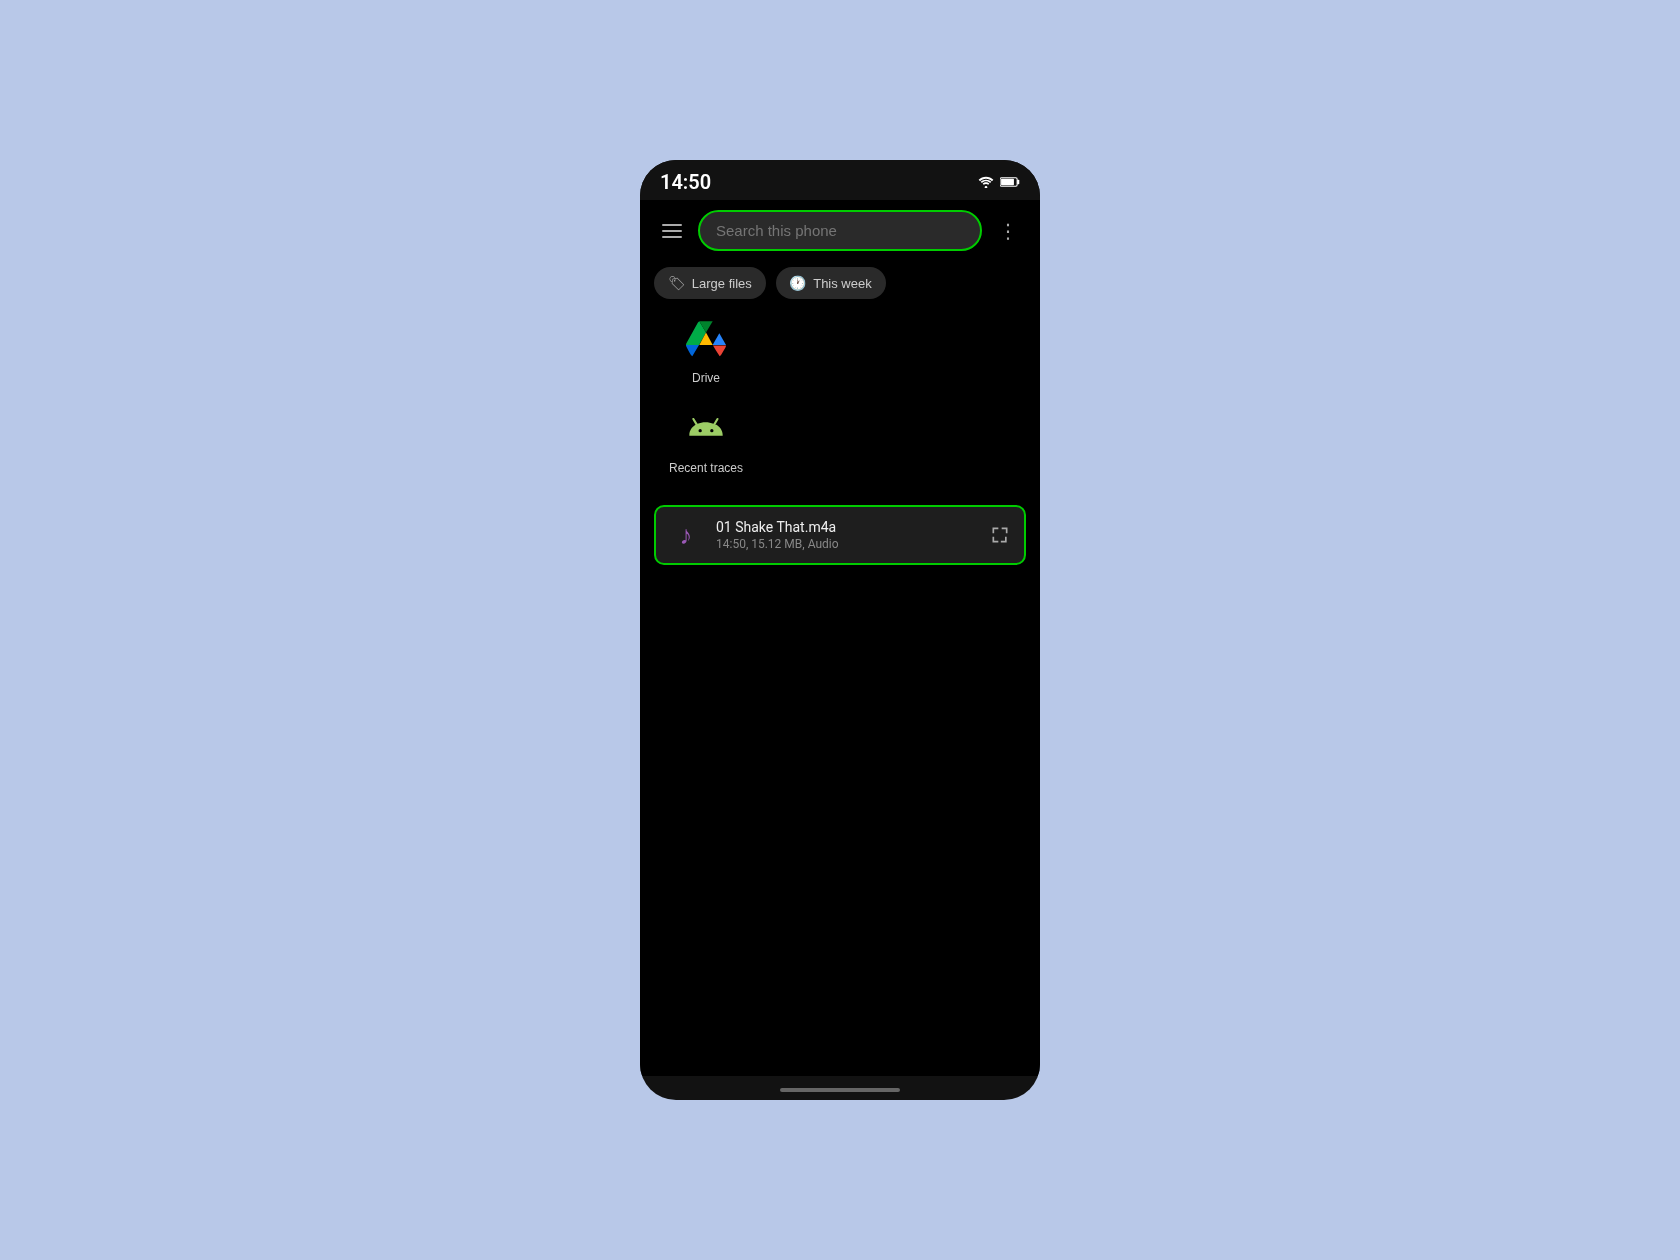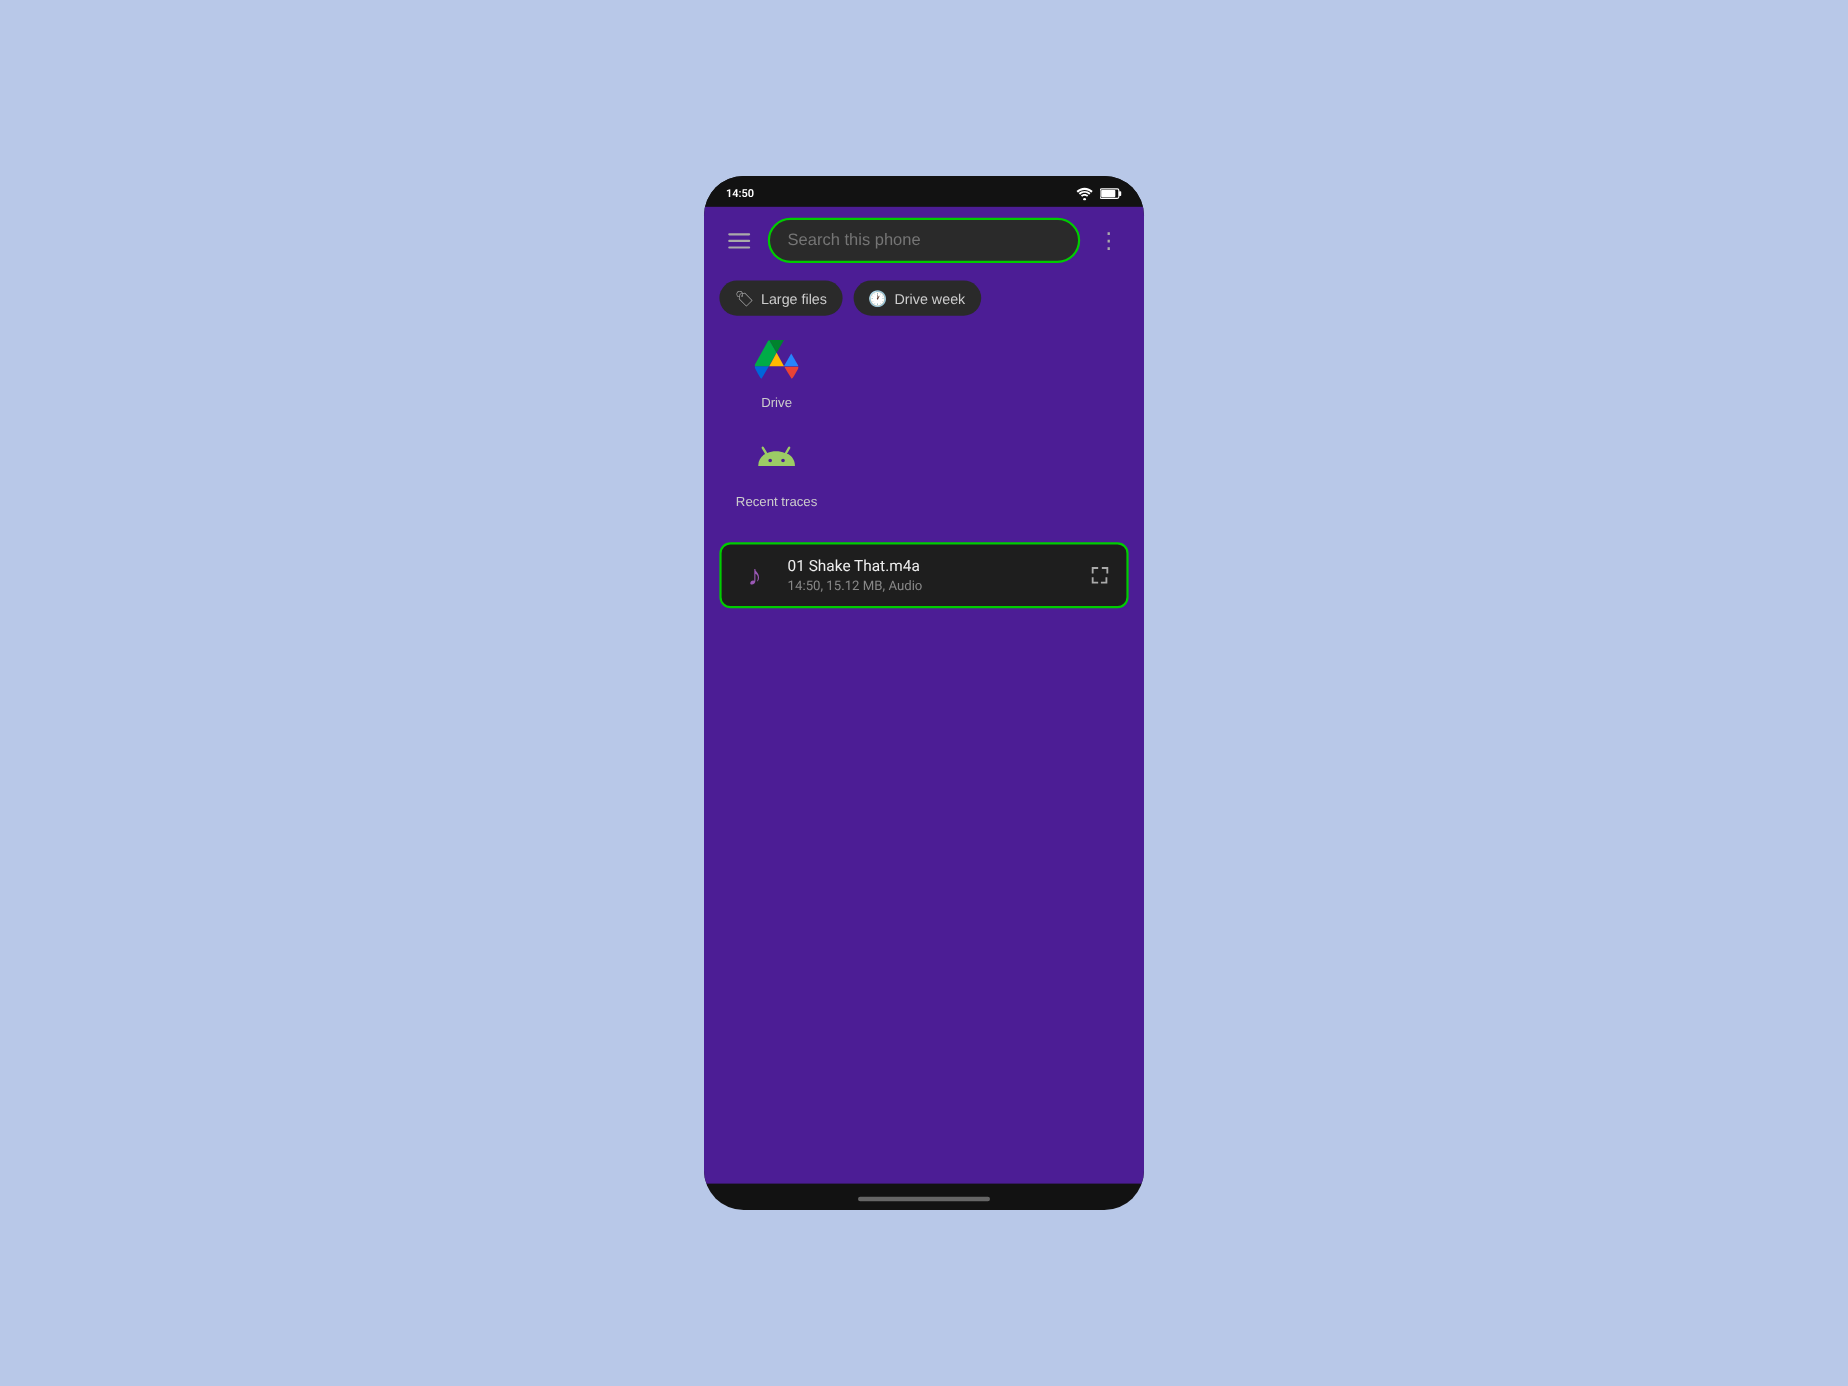--- a/index.html
+++ b/index.html
@@ -27,35 +27,35 @@
     
     .status-bar {
       display: flex;
       justify-content: space-between;
       align-items: center;
       padding: 10px 20px 6px 20px;
       background: #121212;
     }
 
     .status-left {
-      font-size: 10px;
+      font-size: 20px;
       font-weight: 600;
       color: #ffffff;
     }
 
     .status-right {
       display: flex;
       align-items: center;
       gap: 6px;
     }
 
     
     .app-content {
       flex: 1;
-      background: #4c1d95;
+      background: #000000;
       padding: 0;
     }
 
     
     .top-bar {
       display: flex;
       align-items: center;
       padding: 10px 14px;
       gap: 8px;
     }
@@ -294,21 +294,21 @@
       <button class="more-btn">⋮</button>
     </div>
 
     <div class="filter-chips">
       <button class="chip">
         <span class="chip-icon">🏷</span>
         <span>Large files</span>
       </button>
       <button class="chip">
         <span class="chip-icon">🕐</span>
-        <span>Drive week</span>
+        <span>This week</span>
       </button>
     </div>
 
 
     <div class="browse-grid">
 
       <button class="browse-item">
         <div class="browse-icon-wrapper">
           <svg class="drive-icon" viewBox="0 0 87.3 78" xmlns="http://www.w3.org/2000/svg">
             <path d="M6.6 66.85l3.85 6.65c.8 1.4 1.95 2.5 3.3 3.3L28.35 52H0c0 1.55.4 3.1 1.2 4.5z" fill="#0066da"></path>

